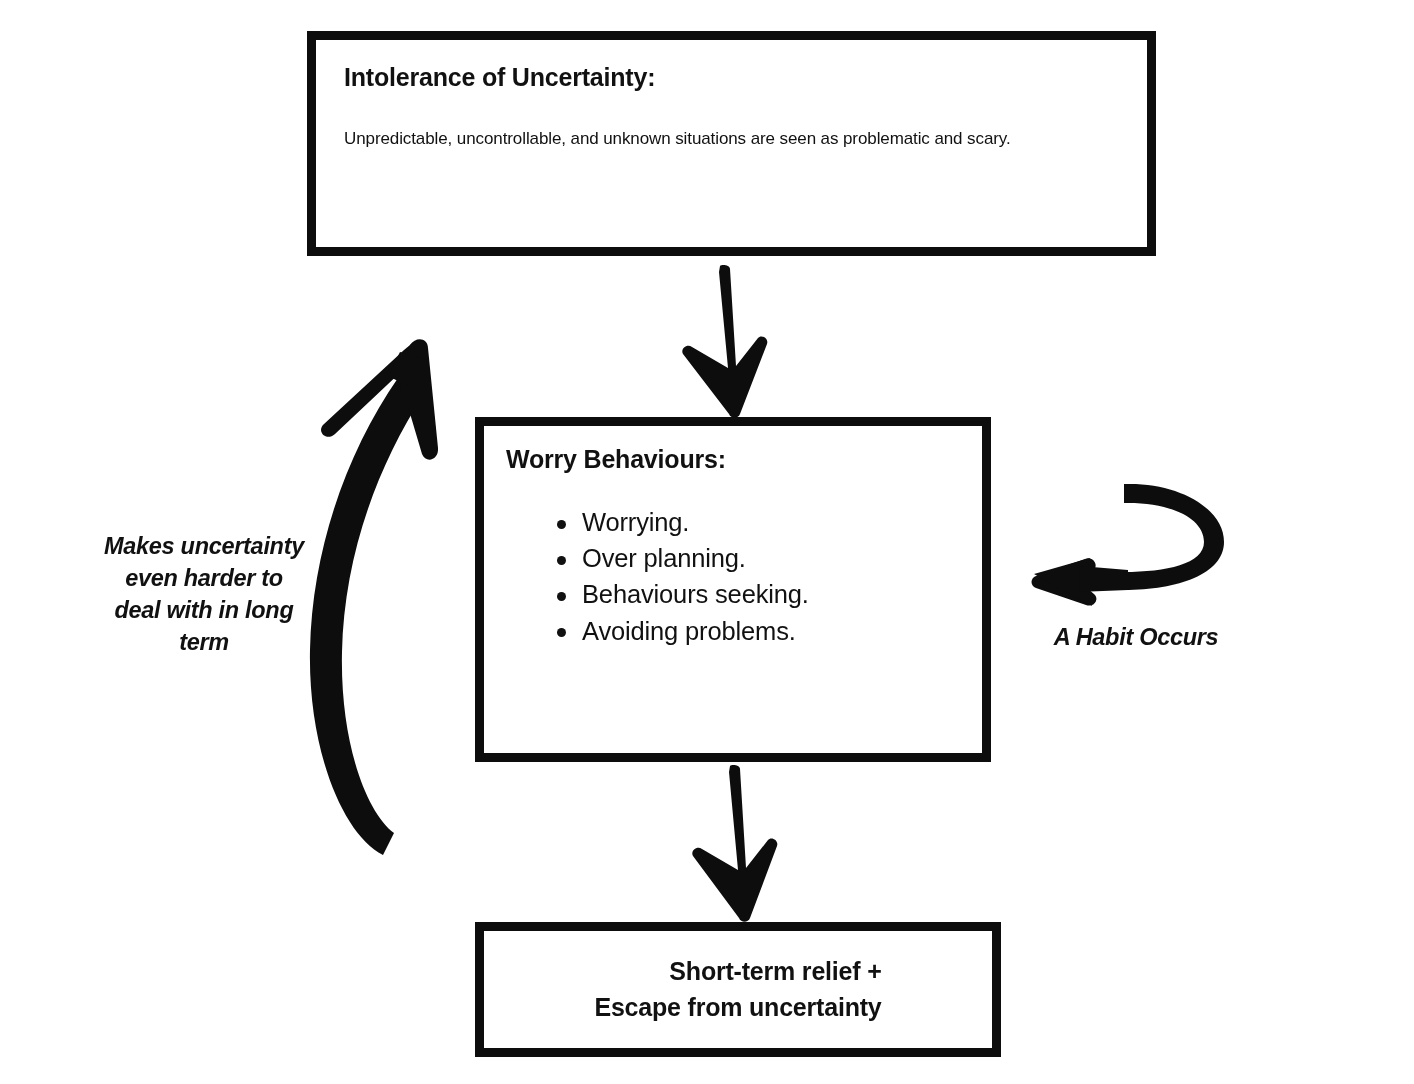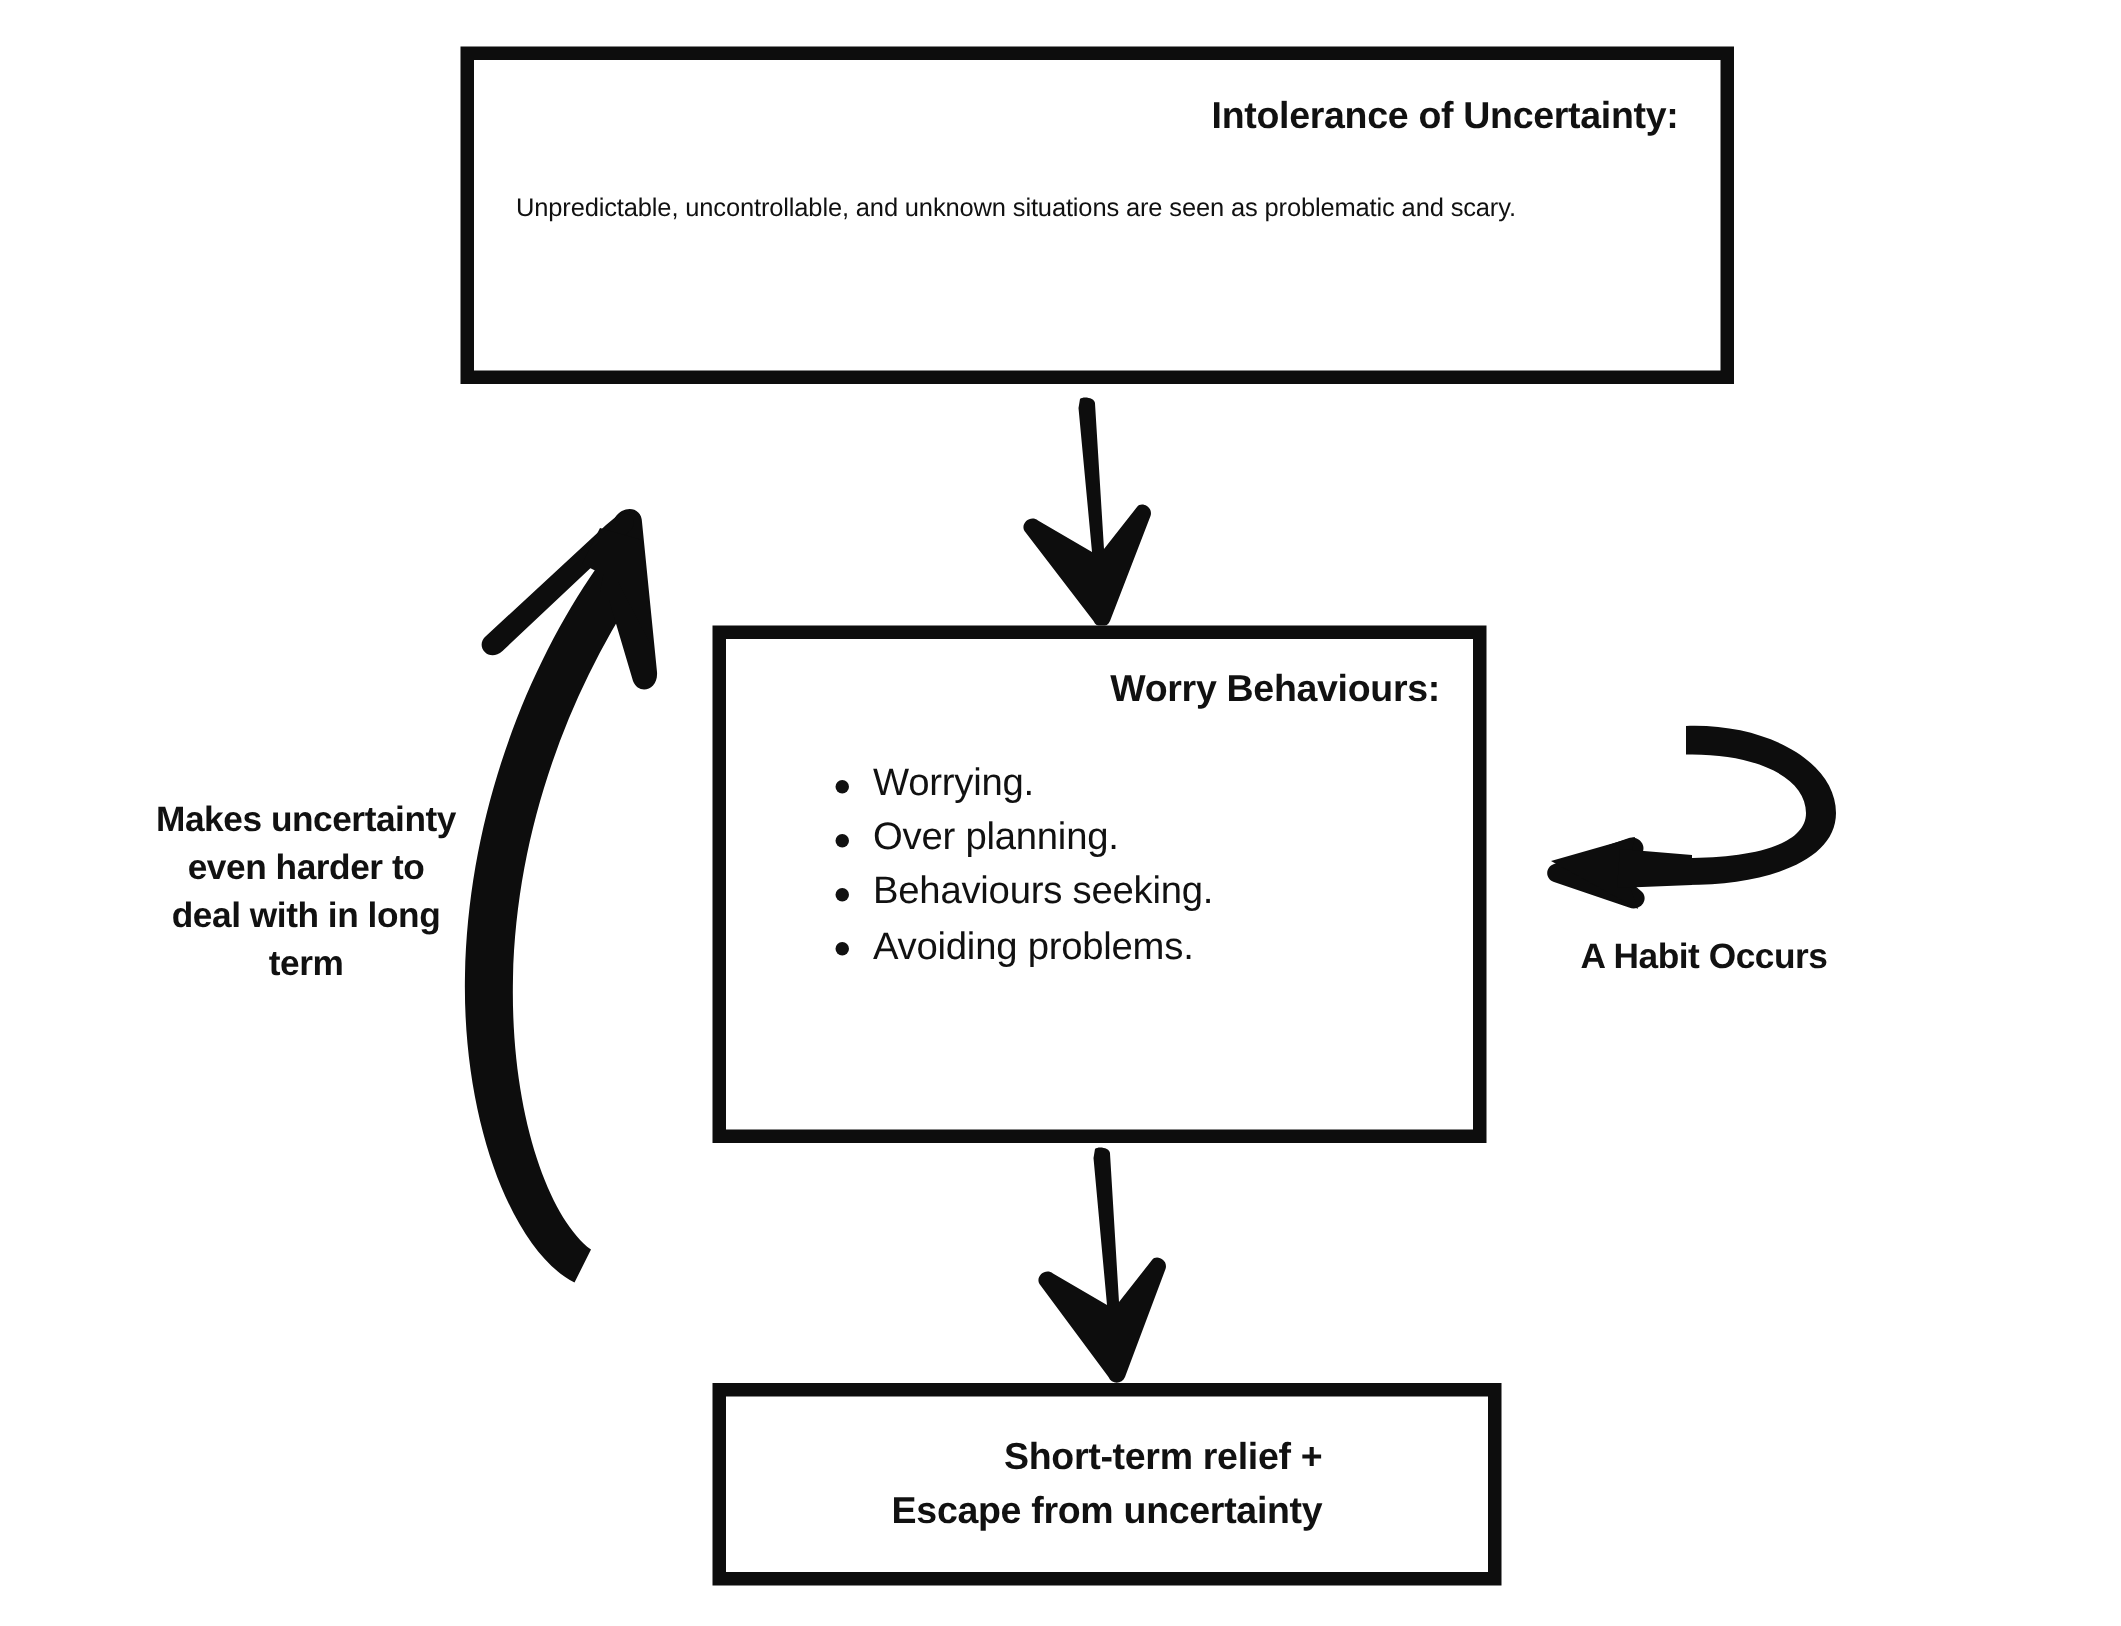--- a/index.html
+++ b/index.html
@@ -51,21 +51,21 @@
     height: 135px;
     display: flex;
     align-items: center;
     justify-content: center;
   }
 
   
   .box-title {
     font-size: 25px;
     font-weight: bold;
-    text-align: right;
+    text-align: left;
     letter-spacing: -0.2px;
     margin: 0;
     line-height: 1.2;
   }
 
   .box-body {
     font-size: 17px;
     font-weight: normal;
     line-height: 1.52;
     letter-spacing: -0.1px;
@@ -109,20 +109,21 @@
 
   
   .caption {
     position: absolute;
     font-weight: bold;
     font-size: 23.5px;
     line-height: 1.36;
     text-align: center;
     letter-spacing: -0.3px;
     color: #111111;
+    font-style: italic;
   }
   #caption-left {
     left: 104px;
     top: 531px;
     width: 200px;
   }
   #caption-right {
     left: 1052px;
     top: 622px;
     width: 168px;

